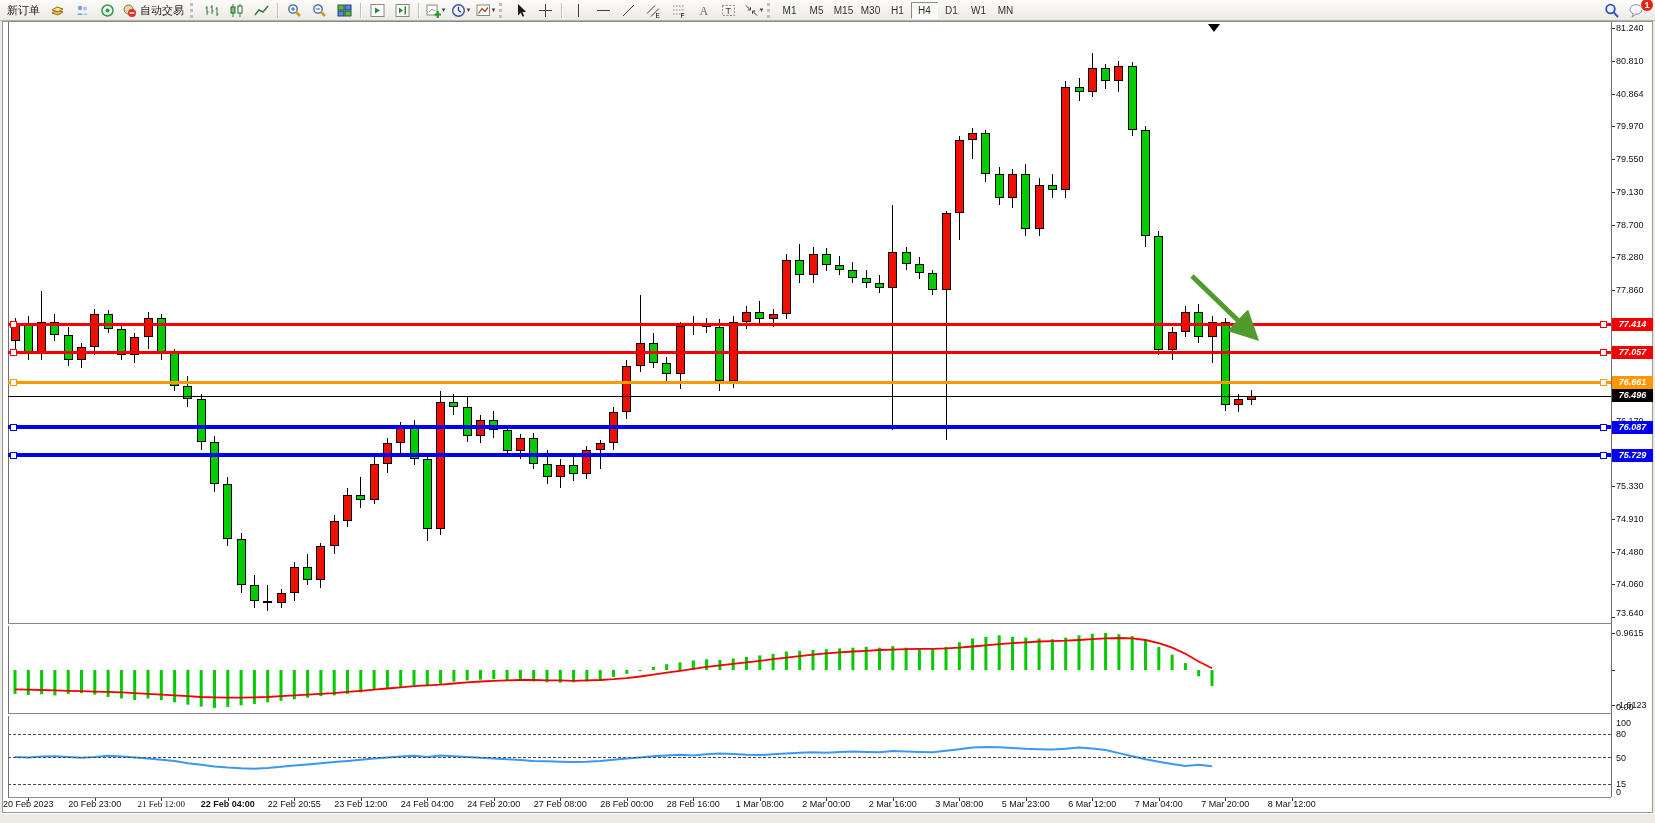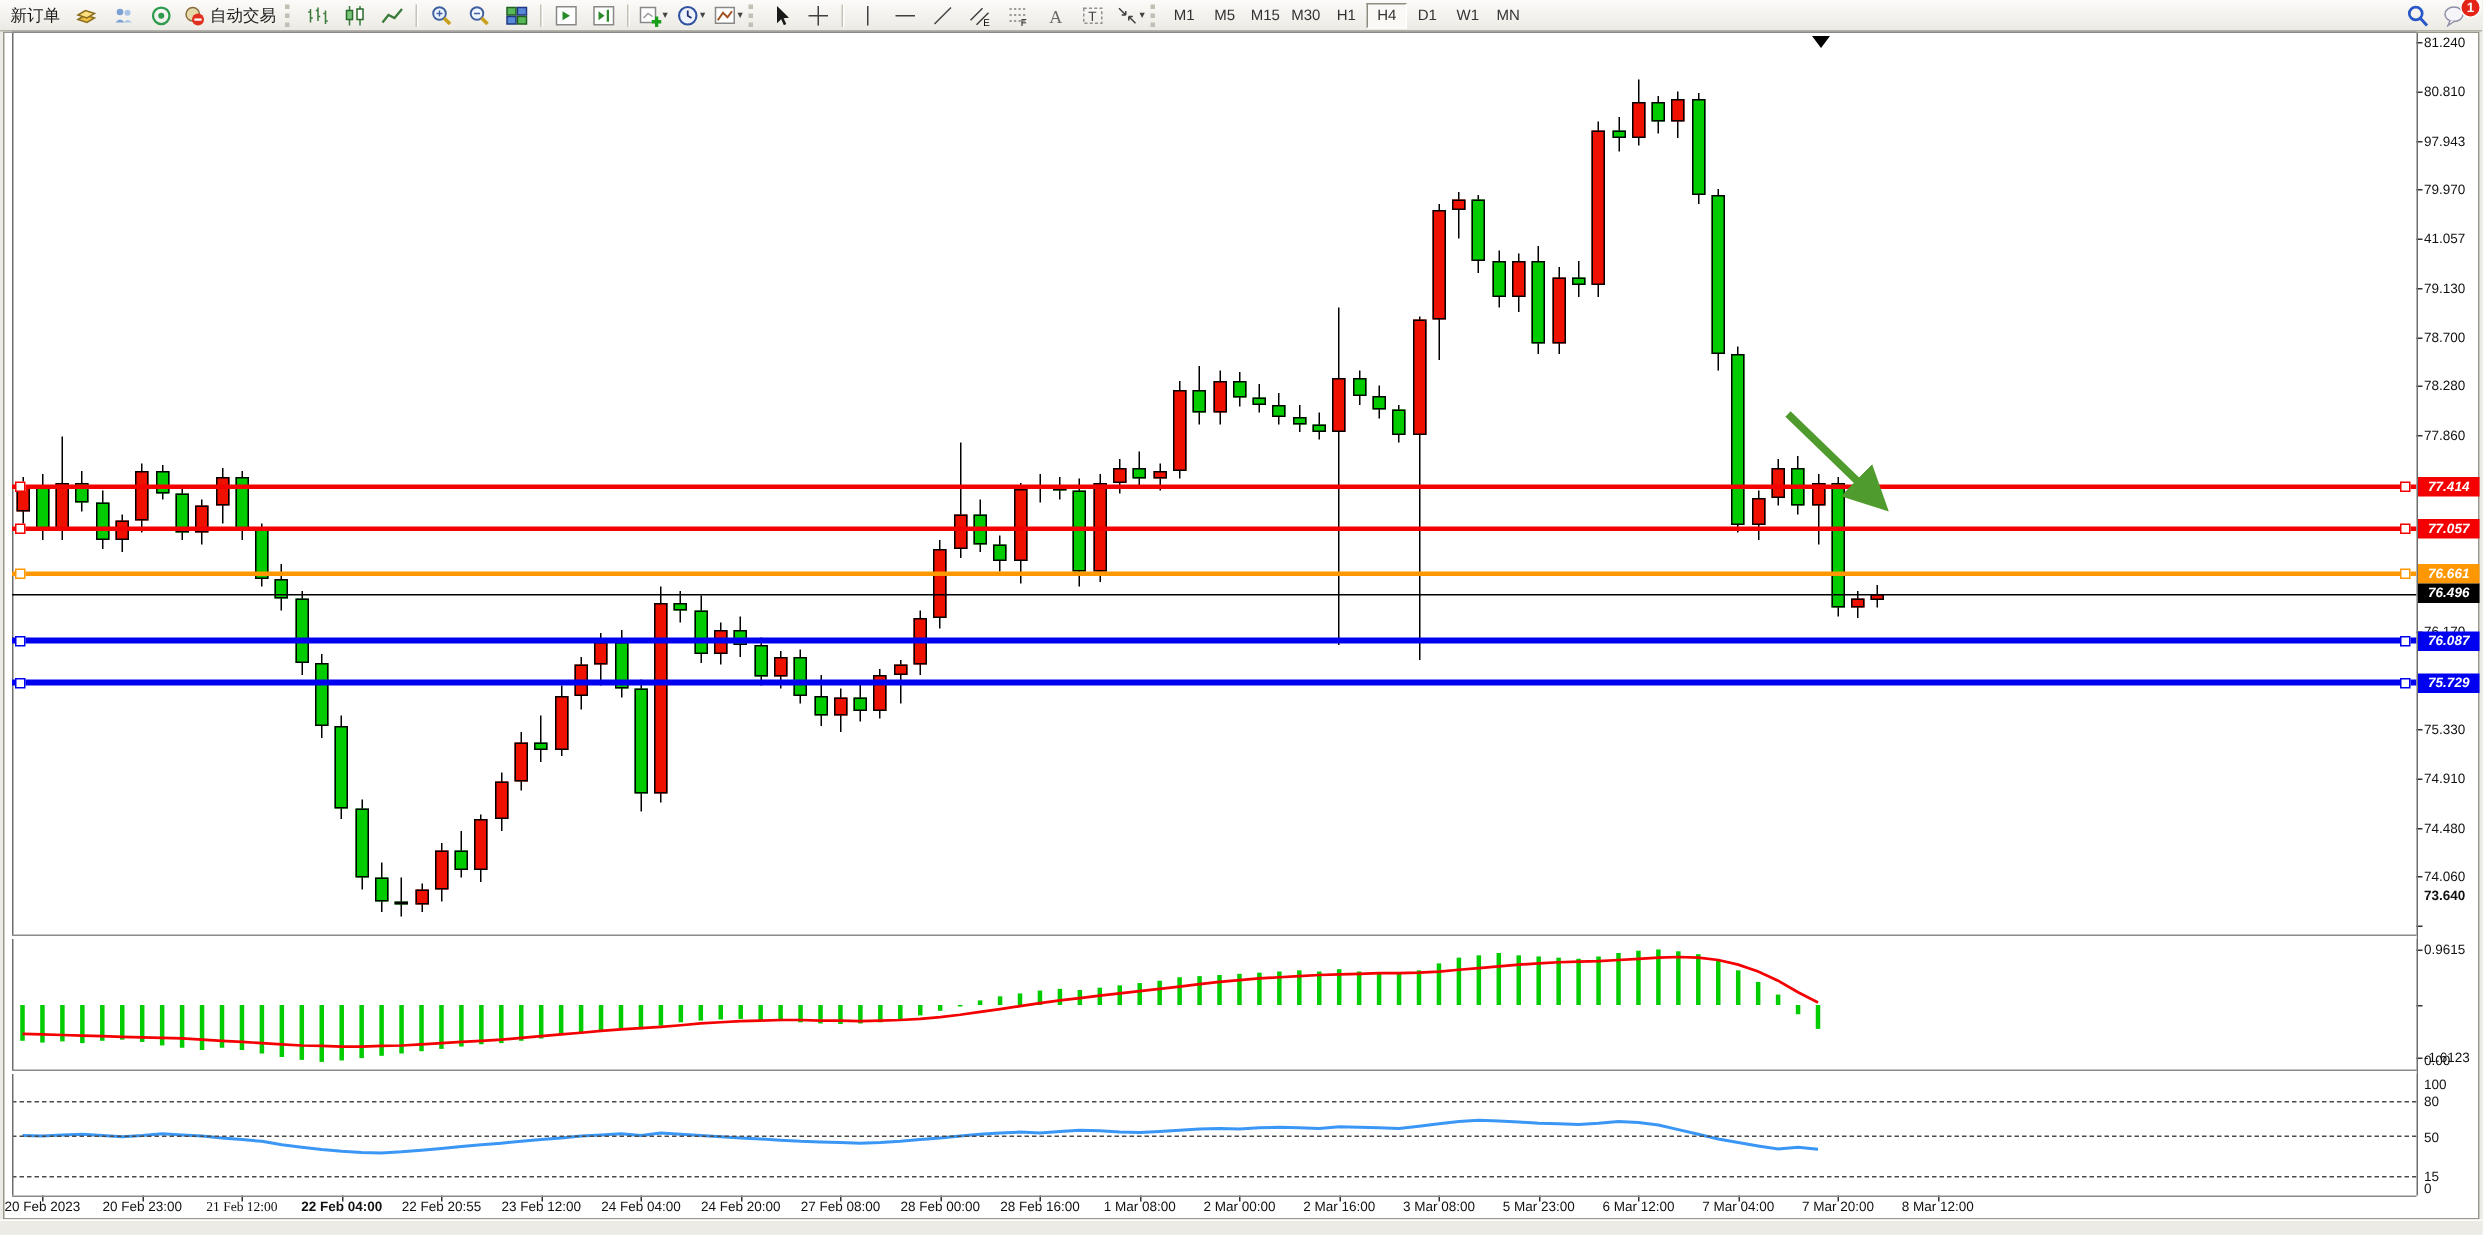--- a/index.html
+++ b/index.html
@@ -564,45 +564,45 @@
       <div class="pricebox" style="top: 318.015px; background: rgb(244, 0, 0);">77.414</div>
       <div class="pricebox" style="top: 345.682px; background: rgb(244, 0, 0);">77.057</div>
       <div class="pricebox" style="top: 376.372px; background: rgb(255, 152, 0);">76.661</div>
       <div class="pricebox" style="top: 420.857px; background: rgb(0, 0, 240);">76.087</div>
       <div class="pricebox" style="top: 448.602px; background: rgb(0, 0, 240);">75.729</div>
       <div class="pricebox" style="top: 389.16px; background: rgb(0, 0, 0);">76.496</div>
       <div class="axis-label" style="top: 23px;">81.240</div>
       <div class="axis-tick" style="top: 28px;"></div>
       <div class="axis-label" style="top: 56.325px;">80.810</div>
       <div class="axis-tick" style="top: 61.325px;"></div>
-      <div class="axis-label" style="top: 88.875px;">97.943</div>
+      <div class="axis-label" style="top: 88.875px;">40.864</div>
       <div class="axis-tick" style="top: 93.875px;"></div>
       <div class="axis-label" style="top: 121.425px;">79.970</div>
       <div class="axis-tick" style="top: 126.425px;"></div>
-      <div class="axis-label" style="top: 153.975px;">41.057</div>
+      <div class="axis-label" style="top: 153.975px;">79.550</div>
       <div class="axis-tick" style="top: 158.975px;"></div>
       <div class="axis-label" style="top: 186.525px;">79.130</div>
       <div class="axis-tick" style="top: 191.525px;"></div>
       <div class="axis-label" style="top: 219.85px;">78.700</div>
       <div class="axis-tick" style="top: 224.85px;"></div>
       <div class="axis-label" style="top: 252.4px;">78.280</div>
       <div class="axis-tick" style="top: 257.4px;"></div>
       <div class="axis-label" style="top: 284.95px;">77.860</div>
       <div class="axis-tick" style="top: 289.95px;"></div>
       <div class="axis-label" style="top: 415.925px;">76.170</div>
       <div class="axis-tick" style="top: 420.925px;"></div>
       <div class="axis-label" style="top: 481.025px;">75.330</div>
       <div class="axis-tick" style="top: 486.025px;"></div>
       <div class="axis-label" style="top: 513.575px;">74.910</div>
       <div class="axis-tick" style="top: 518.575px;"></div>
       <div class="axis-label" style="top: 546.9px;">74.480</div>
       <div class="axis-tick" style="top: 551.9px;"></div>
       <div class="axis-label" style="top: 579.45px;">74.060</div>
       <div class="axis-tick" style="top: 584.45px;"></div>
-      <div class="axis-label" style="top: 592px; font-weight: bold;">73.640</div>
+      <div class="axis-label" style="top: 608px;">73.640</div>
       <div class="axis-tick" style="top: 617px;"></div>
       <div class="axis-label" style="top: 628px;">0.9615</div>
       <div class="axis-tick" style="top: 633px;"></div>
       <div class="axis-label" style="top: 702px;">0.00</div>
       <div class="axis-tick" style="top: 670px;"></div>
       <div class="axis-label" style="top: 700px;">-1.6123</div>
       <div class="axis-tick" style="top: 705px;"></div>
       <div class="axis-label" style="top: 718px;">100</div>
       <div class="axis-label" style="top: 729px;">80</div>
       <div class="axis-label" style="top: 753px;">50</div>

